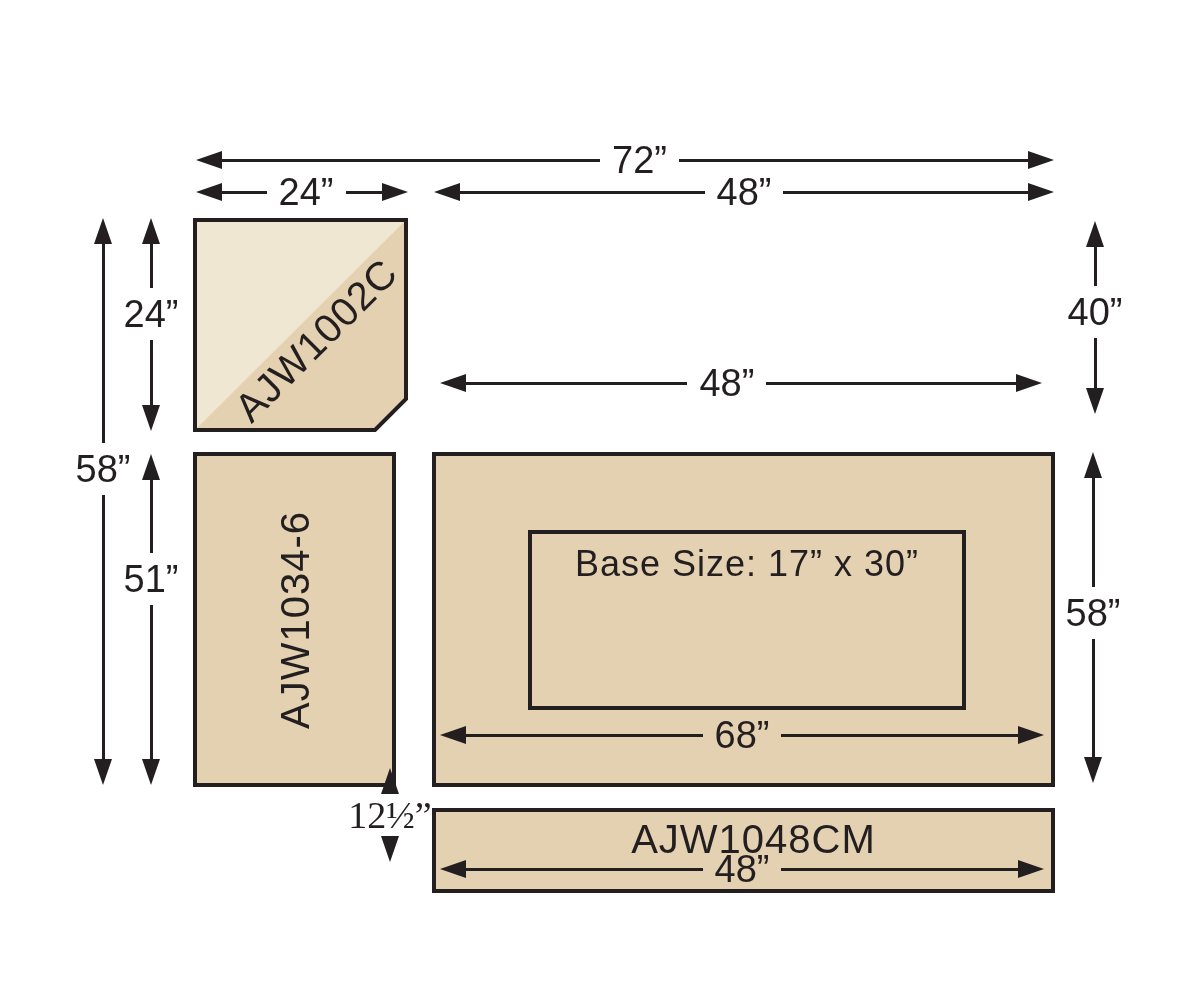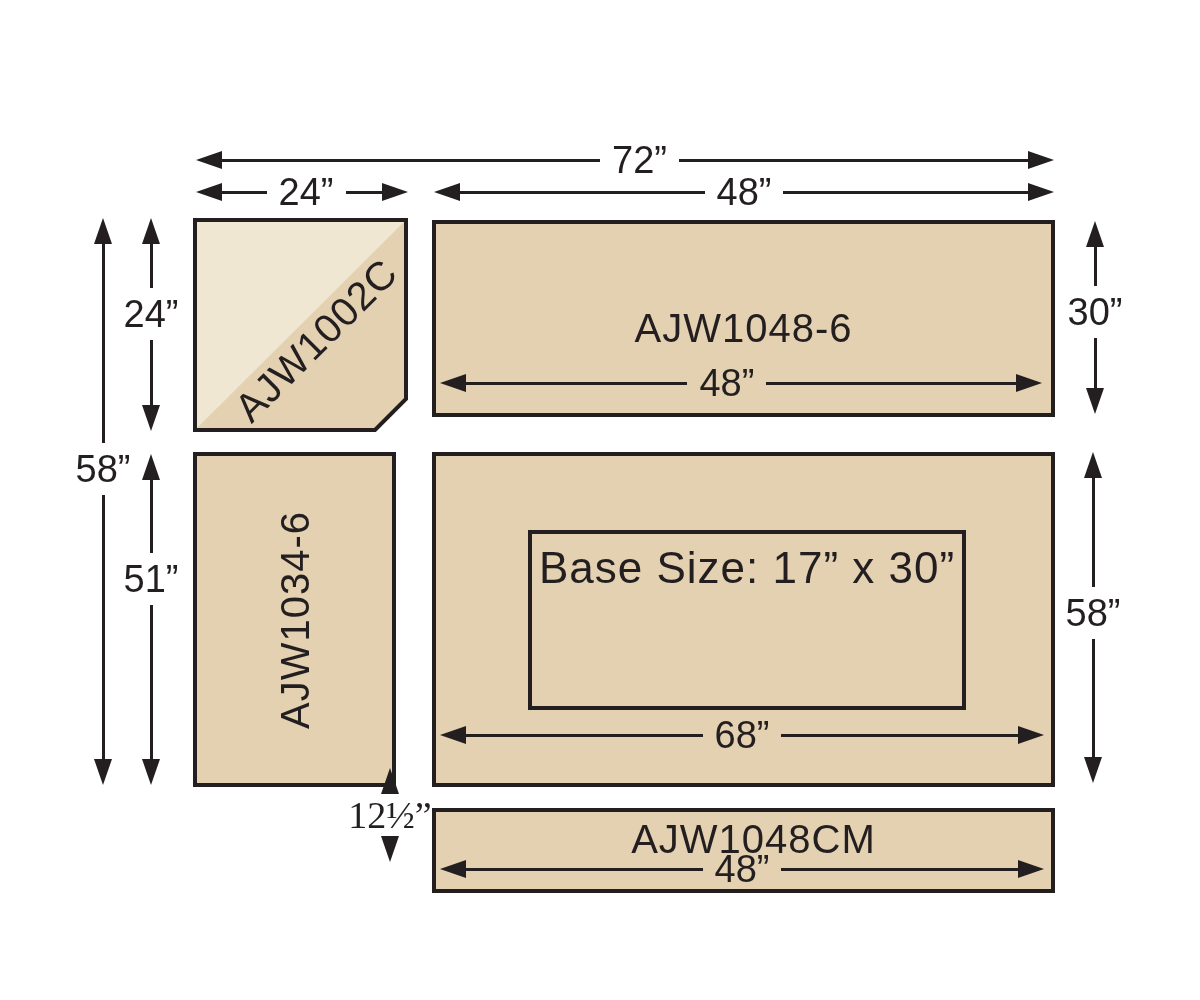--- a/index.html
+++ b/index.html
@@ -28,21 +28,21 @@
   }
   .rot-diag{
     position:absolute;left:57%;top:57%;width:auto;
     transform:translate(-50%,-50%) rotate(-45deg);
   }
   .inner-rect{
     position:absolute;border:4px solid var(--ink);
   }
   .inner-label{
     position:absolute;left:0;width:100%;text-align:center;
-    font-size:44px;line-height:1;letter-spacing:1px;white-space:nowrap;
+    font-size:36px;line-height:1;letter-spacing:1px;white-space:nowrap;
   }
   
   .dim-h{position:absolute;height:44px;display:flex;align-items:center;}
   .dim-h .ln{height:3px;background:var(--ink);flex-basis:0;}
   .dim-h .ah{width:0;height:0;flex:none;border-top:9px solid transparent;border-bottom:9px solid transparent;}
   .dim-h .ah.left{border-right:26px solid var(--ink);}
   .dim-h .ah.right{border-left:26px solid var(--ink);}
   .dim-v{position:absolute;width:44px;display:flex;flex-direction:column;align-items:center;}
   .dim-v .ln{width:3px;background:var(--ink);flex-basis:0;}
   .dim-v .ah{width:0;height:0;flex:none;border-left:9px solid transparent;border-right:9px solid transparent;}
@@ -60,23 +60,20 @@
 
   <div style="position:absolute;left:193px;top:218px;width:215px;height:214px;">
     <svg width="215" height="214" viewBox="0 0 215 214">
       <polygon points="2,2 213,2 213,181 182,212 2,212" fill="var(--light)"></polygon>
       <polygon points="213,2 213,181 182,212 2,212" fill="var(--tan)"></polygon>
       <polygon points="2,2 213,2 213,181 182,212 2,212" fill="none" stroke="var(--ink)" stroke-width="4"></polygon>
     </svg>
     <div class="panel-label rot-diag">AJW1002C</div>
   </div>
 
-  <div class="panel" style="left:432px;top:220px;width:623px;height:197px;">
-    <div class="panel-label" style="top:84px;">AJW1048-6</div>
-  </div>
 
   <div class="panel" style="left:193px;top:452px;width:203px;height:335px;">
     <div class="panel-label rot-up">AJW1034-6</div>
   </div>
 
   <div class="panel" style="left:432px;top:452px;width:623px;height:335px;">
     <div class="inner-rect" style="left:92px;top:74px;width:438px;height:180px;">
       <div class="inner-label" style="top:12px;">Base Size: 17” x 30”</div>
     </div>
   </div>
@@ -153,21 +150,21 @@
     <span class="ah up"></span>
     <span class="ln" style="flex-grow:32;"></span>
     <span class="lbl">51”</span>
     <span class="ln" style="flex-grow:68;"></span>
     <span class="ah down"></span>
   </div>
 
   <div class="dim-v" style="left:1073px;top:221px;height:193px;">
     <span class="ah up"></span>
     <span class="ln" style="flex-grow:44;"></span>
-    <span class="lbl">30”</span>
+    <span class="lbl">40”</span>
     <span class="ln" style="flex-grow:56;"></span>
     <span class="ah down"></span>
   </div>
 
   <div class="dim-v" style="left:1071px;top:452px;height:331px;">
     <span class="ah up"></span>
     <span class="ln" style="flex-grow:48;"></span>
     <span class="lbl">58”</span>
     <span class="ln" style="flex-grow:52;"></span>
     <span class="ah down"></span>

